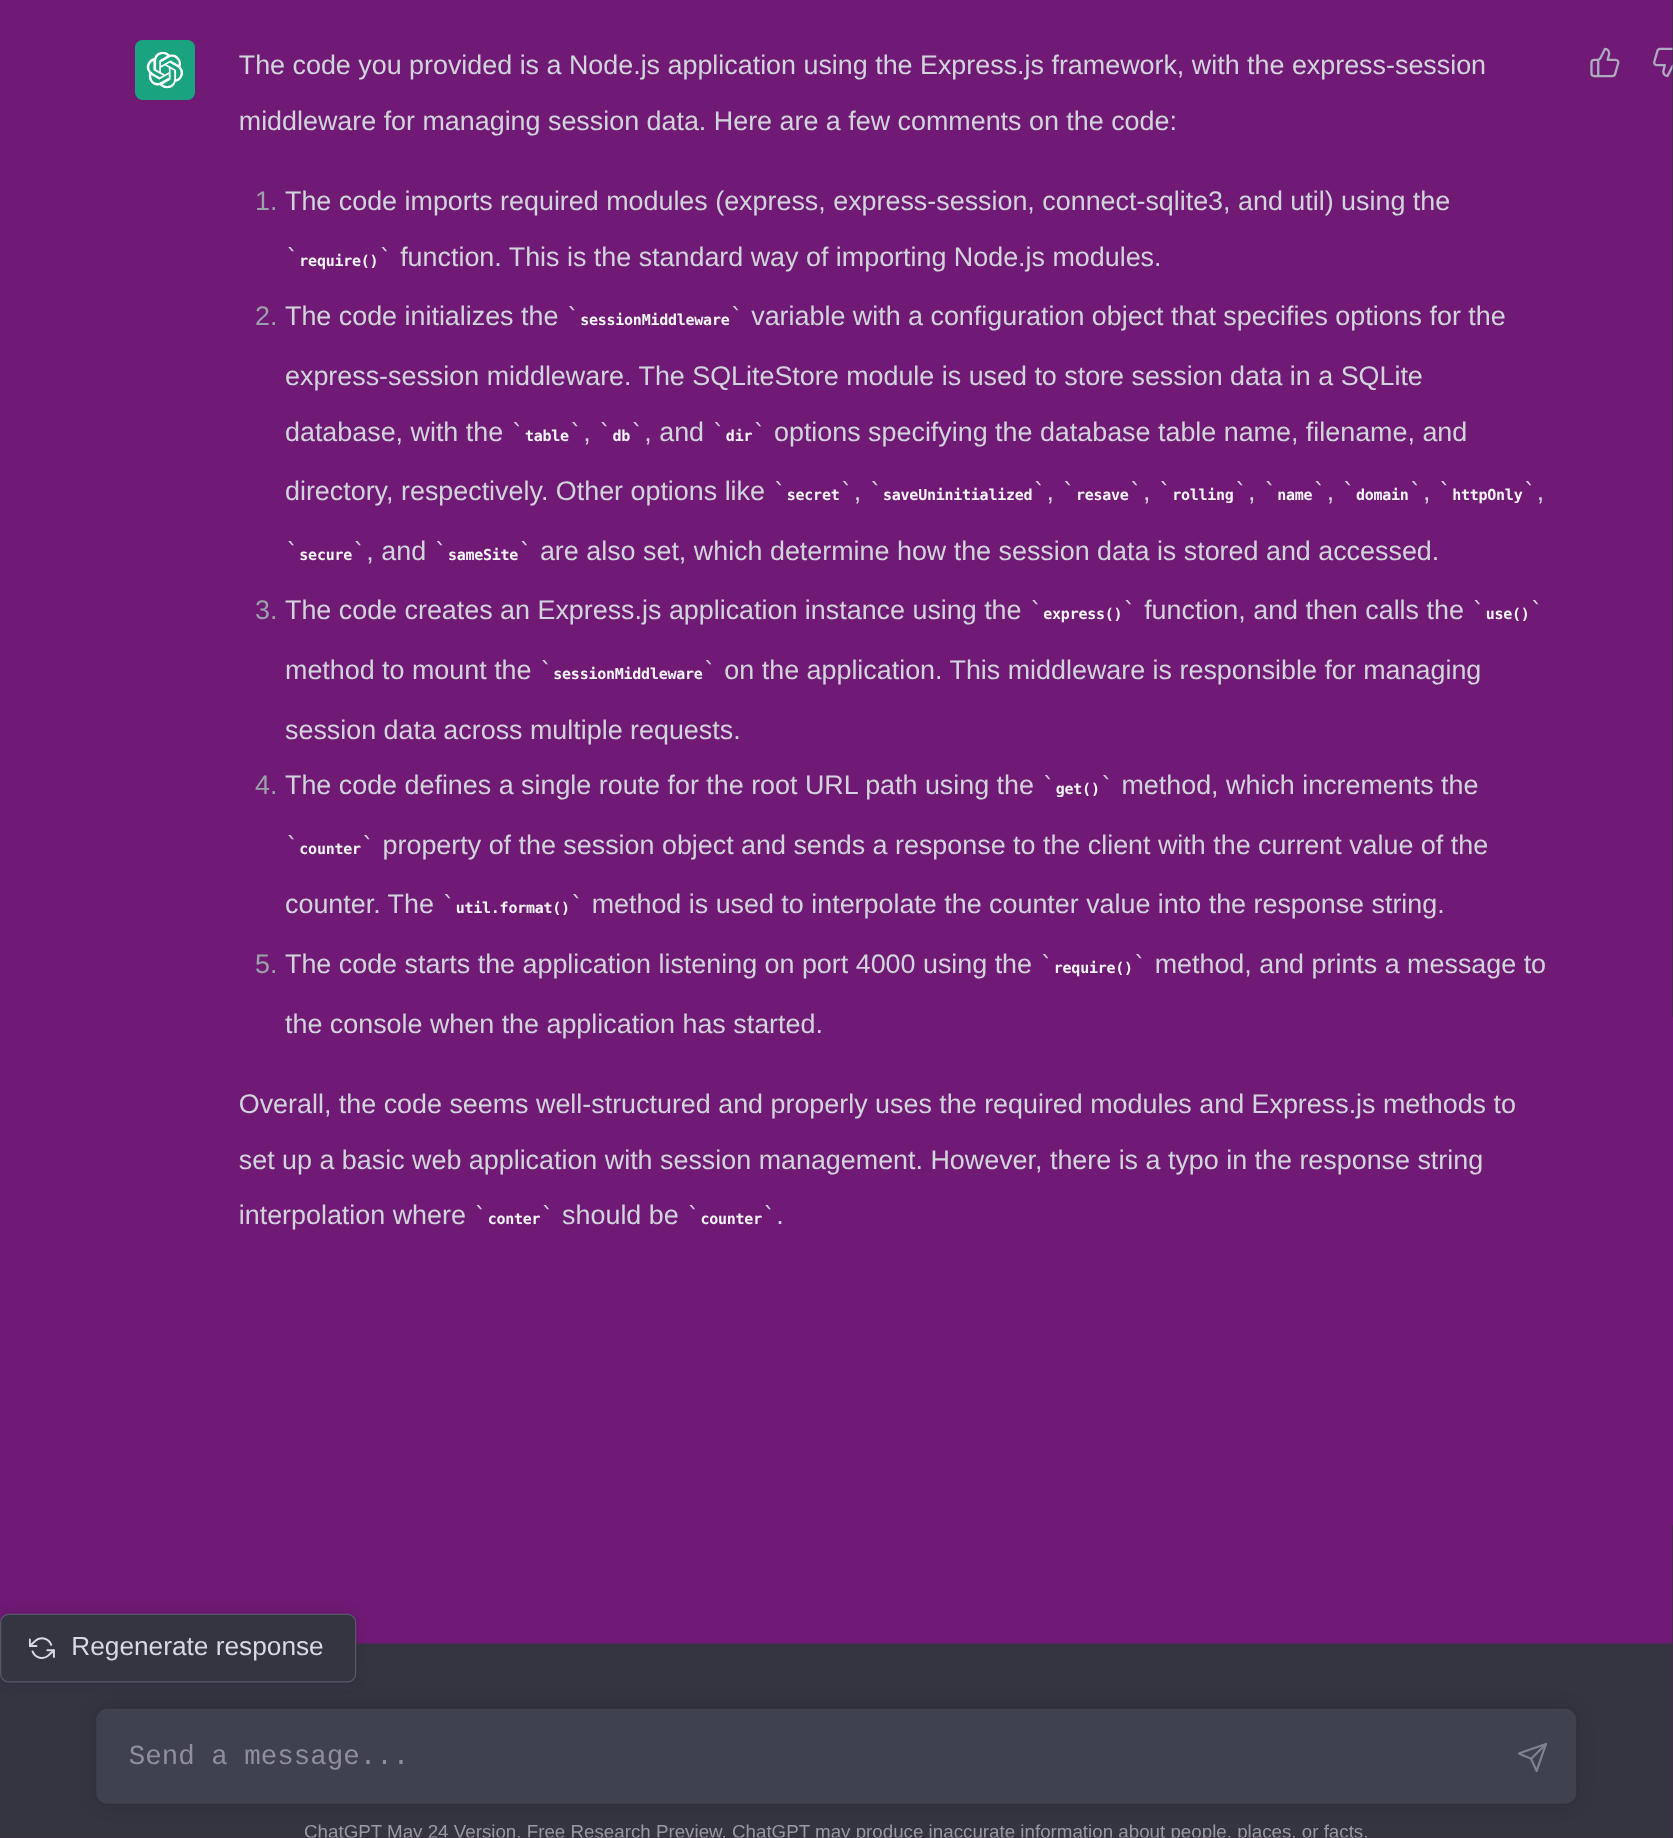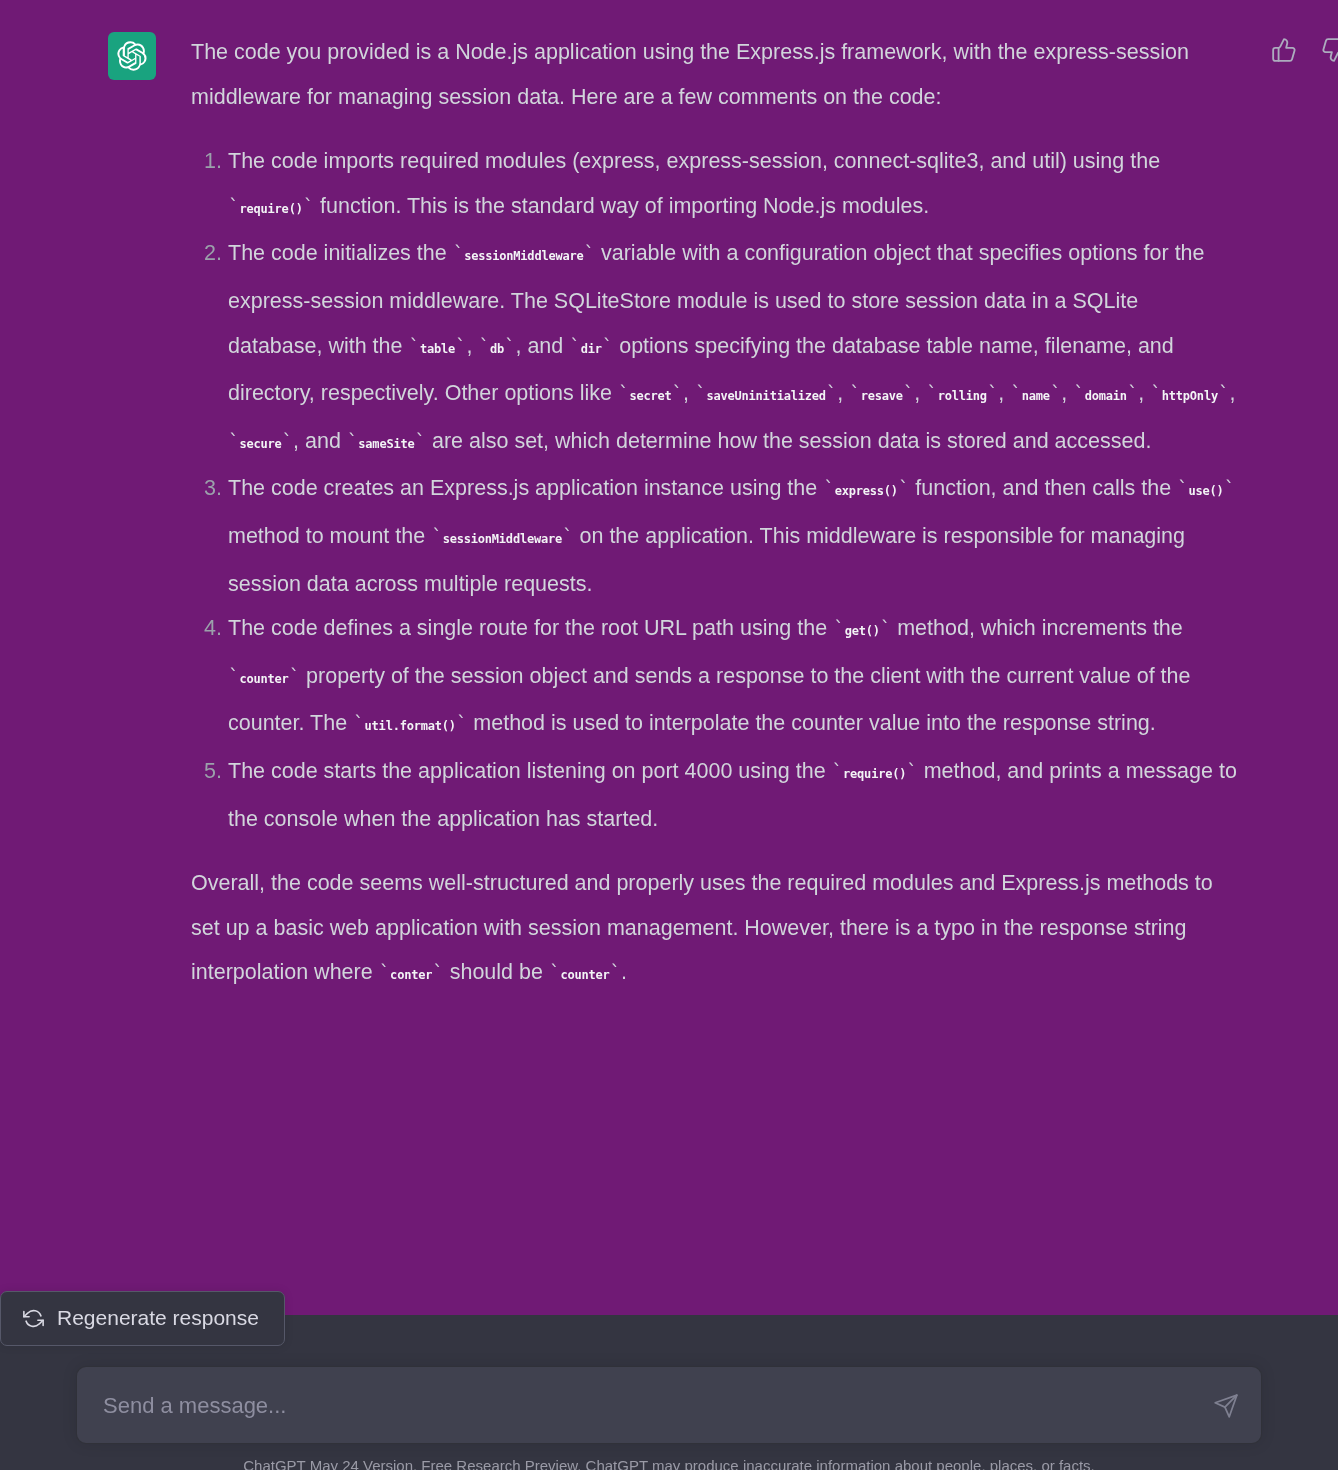--- a/index.html
+++ b/index.html
@@ -166,21 +166,21 @@
     left: 24px;
     top: 0;
     height: 76px;
     line-height: 76px;
     width: 1080px;
     background: transparent;
     border: none;
     outline: none;
     color: #eab308;
     font-size: 22px;
-    font-family: Liberation Sans, sans-serif;
+    font-family: Liberation Mono, monospace;
   }
   .composer-input::placeholder { color: #8e8ea0; opacity: 1; }
 
   .send-btn {
     position: absolute;
     right: 16px;
     top: 20px;
     width: 38px;
     height: 38px;
     display: flex;

